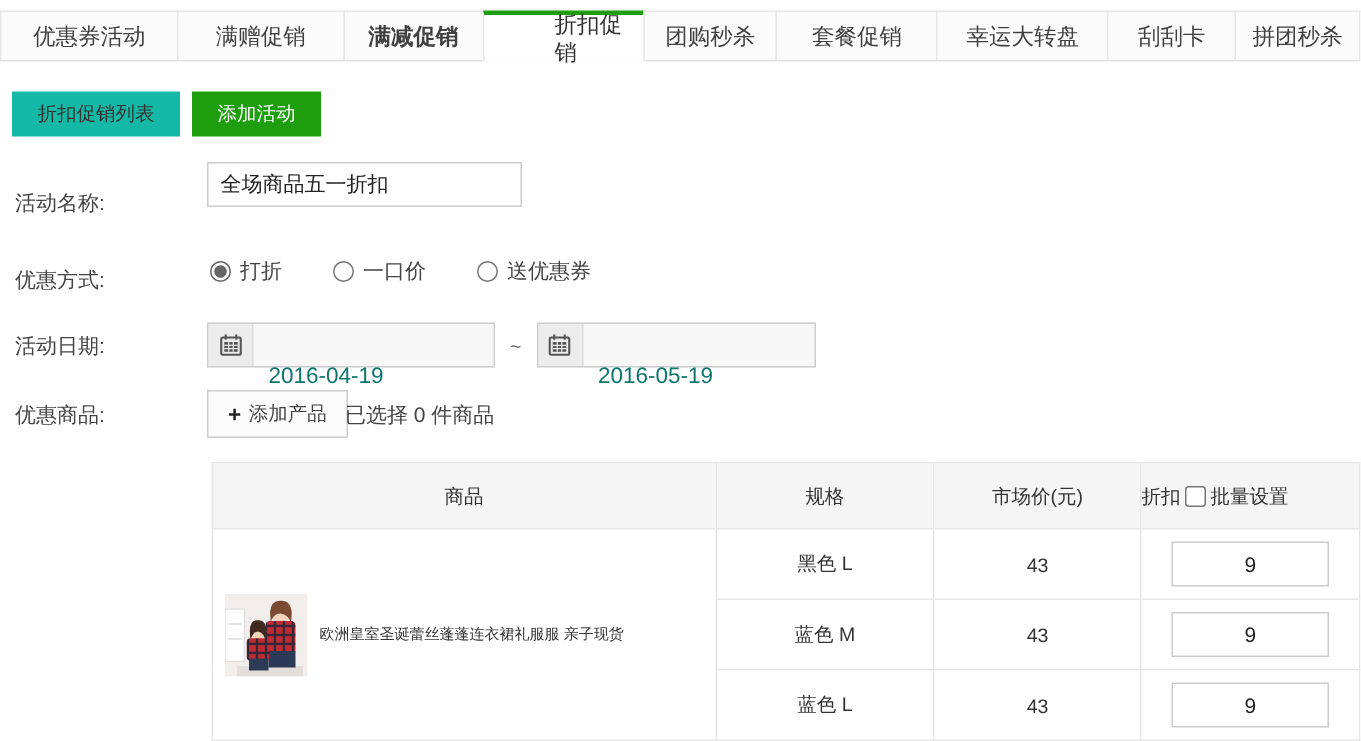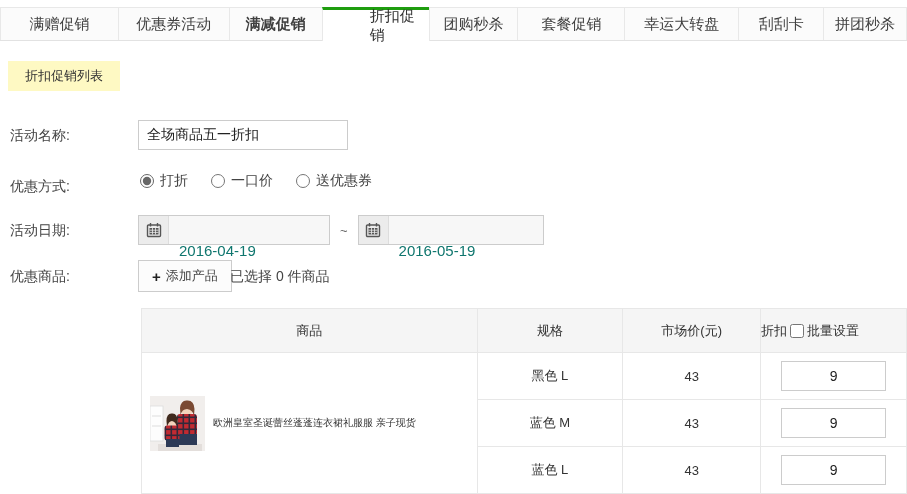--- a/index.html
+++ b/index.html
@@ -19,36 +19,36 @@
   .tab:nth-child(5){width:90px;}  .tab:nth-child(6){width:108px;}
   .tab:nth-child(7){width:115px;} .tab:nth-child(8){width:86px;}
   .tab:nth-child(9){width:84px;}
   .tab.active { height:34px; margin-bottom:-1px; background:#fff;
     border-top:3px solid #1e9d0e; color:#333;padding-left:47px; }
 
   
   .subtabs { position:absolute; top:61px; left:8px; display:flex; gap:8px; }
   .subtab { height:30px; padding:0 17px; display:flex; align-items:center;
     font-size:13px; cursor:pointer; }
-  .subtab.list { background:#fef9c3; color:#333; }
+  .subtab.list { background:#14b8a6; color:#333; }
   .subtab.add  { background:#1e9d0e; color:#fff; }
 
   
   .frow { position:absolute; left:10px; font-size:14px; color:#444; }
   .row-name   { top:127px; }
   .row-method { top:178px; }
   .row-date   { top:222px; }
   .row-prod   { top:268px; }
 
-  .name-input { position:absolute; top:120px; left:138px; width:210px; height:30px;
+  .name-input { position:absolute; top:108px; left:138px; width:210px; height:30px;
     border:1px solid #ccc; background:#fff; padding:0 8px; font-size:14px; color:#222;
     font-family:inherit; }
 
   .radios { position:absolute; top:172px; left:140px; display:flex; align-items:center;
-    gap:23px; font-size:14px; color:#444; }
+    gap:34px; font-size:14px; color:#444; }
   .radio-opt { display:flex; align-items:center; gap:6px; cursor:pointer; }
   .radio-opt input { width:14px; height:14px; accent-color:#666; margin:0; }
 
   .dates { position:absolute; top:215px; left:138px; display:flex; align-items:center; }
   .datefield { display:flex; align-items:center; height:30px; border:1px solid #ccc;
     background:#f7f7f7; cursor:pointer; }
   .datefield .cal { width:30px; height:28px; background:#ececec; display:flex;
     align-items:center; justify-content:center; border-right:1px solid #ddd; }
   .datefield .dval { padding:0 10px; font-size:15px; color:#0f766e;margin-top:40px; }
   .df1 { width:192px; } .df2 { width:186px; }
@@ -77,33 +77,34 @@
   .prod-title { font-size:10px; color:#333; }
   .disc-input { width:105px; height:30px; border:1px solid #ccc; text-align:center;
     font-size:14px; color:#222; background:#fff; font-family:inherit; }
 </style>
 </head>
 <body>
 
 <div class="page">
 
   <div class="tabbar">
+    <div class="tab">优惠券活动</div>
     <div class="tab">满赠促销</div>
-    <div class="tab">优惠券活动</div>
     <div class="tab">满减促销</div>
     <div class="tab active">折扣促销</div>
     <div class="tab">团购秒杀</div>
     <div class="tab">套餐促销</div>
     <div class="tab">幸运大转盘</div>
     <div class="tab">刮刮卡</div>
     <div class="tab">拼团秒杀</div>
   </div>
 
   <div class="subtabs">
     <div class="subtab list">折扣促销列表</div>
+    <div class="subtab add">添加活动</div>
   </div>
 
   <div class="frow row-name">活动名称:</div>
   <input class="name-input" type="text" value="全场商品五一折扣" style="">
 
   <div class="frow row-method">优惠方式:</div>
   <div class="radios">
     <label class="radio-opt">
       <input type="radio" name="method" checked="" style="">
       <span>打折</span>

